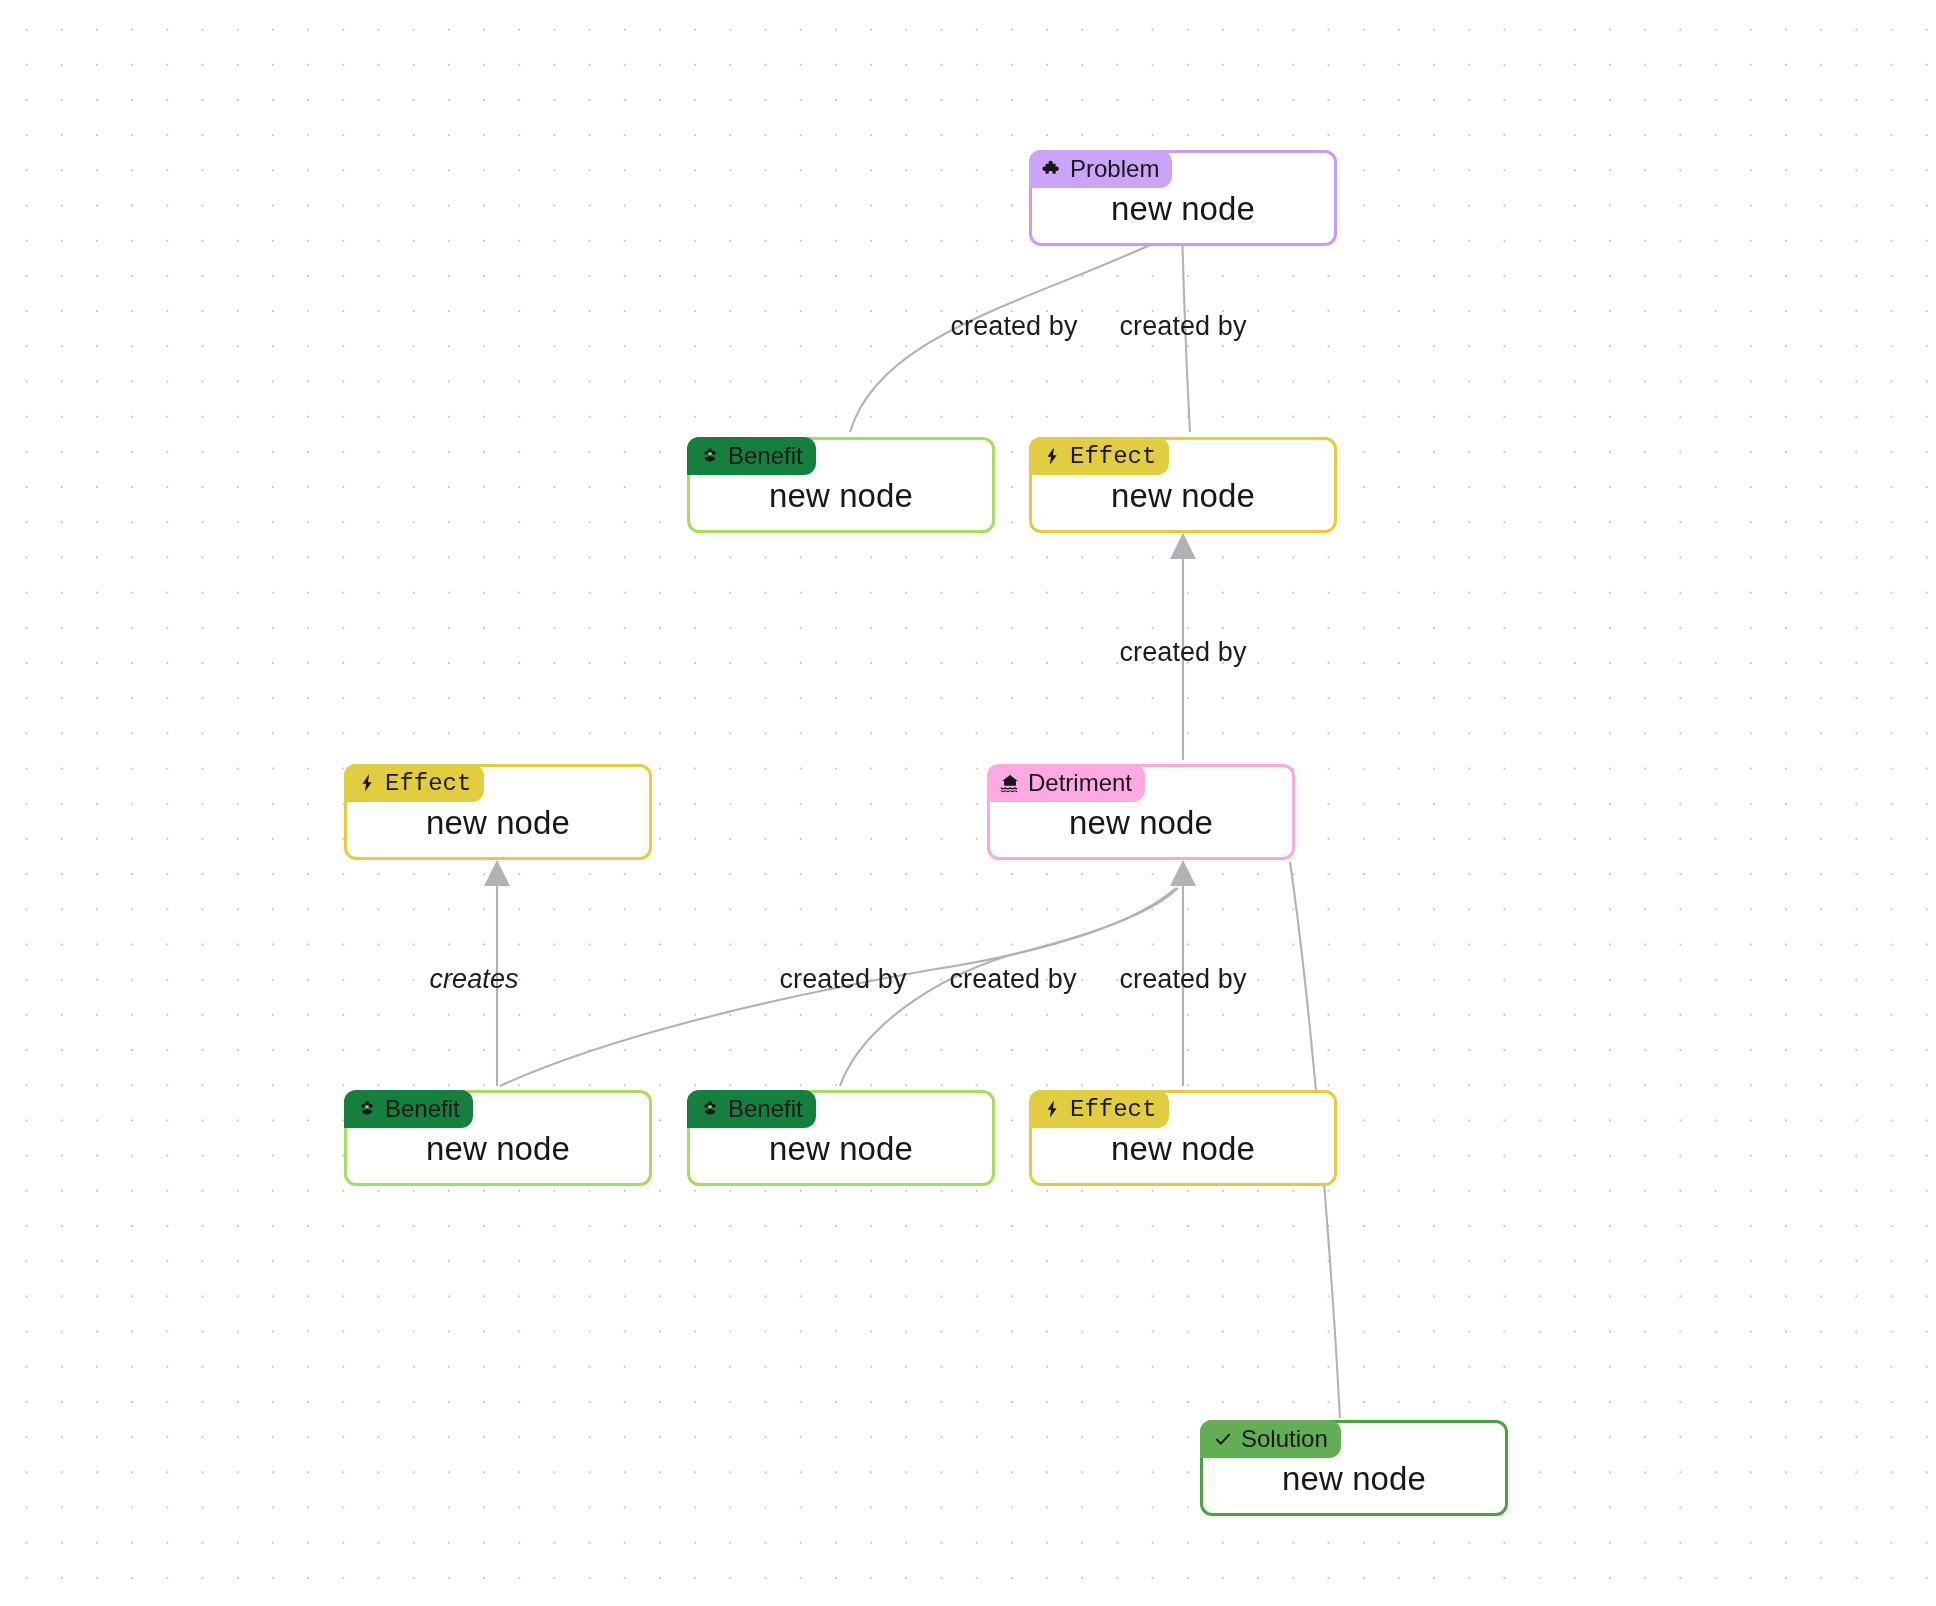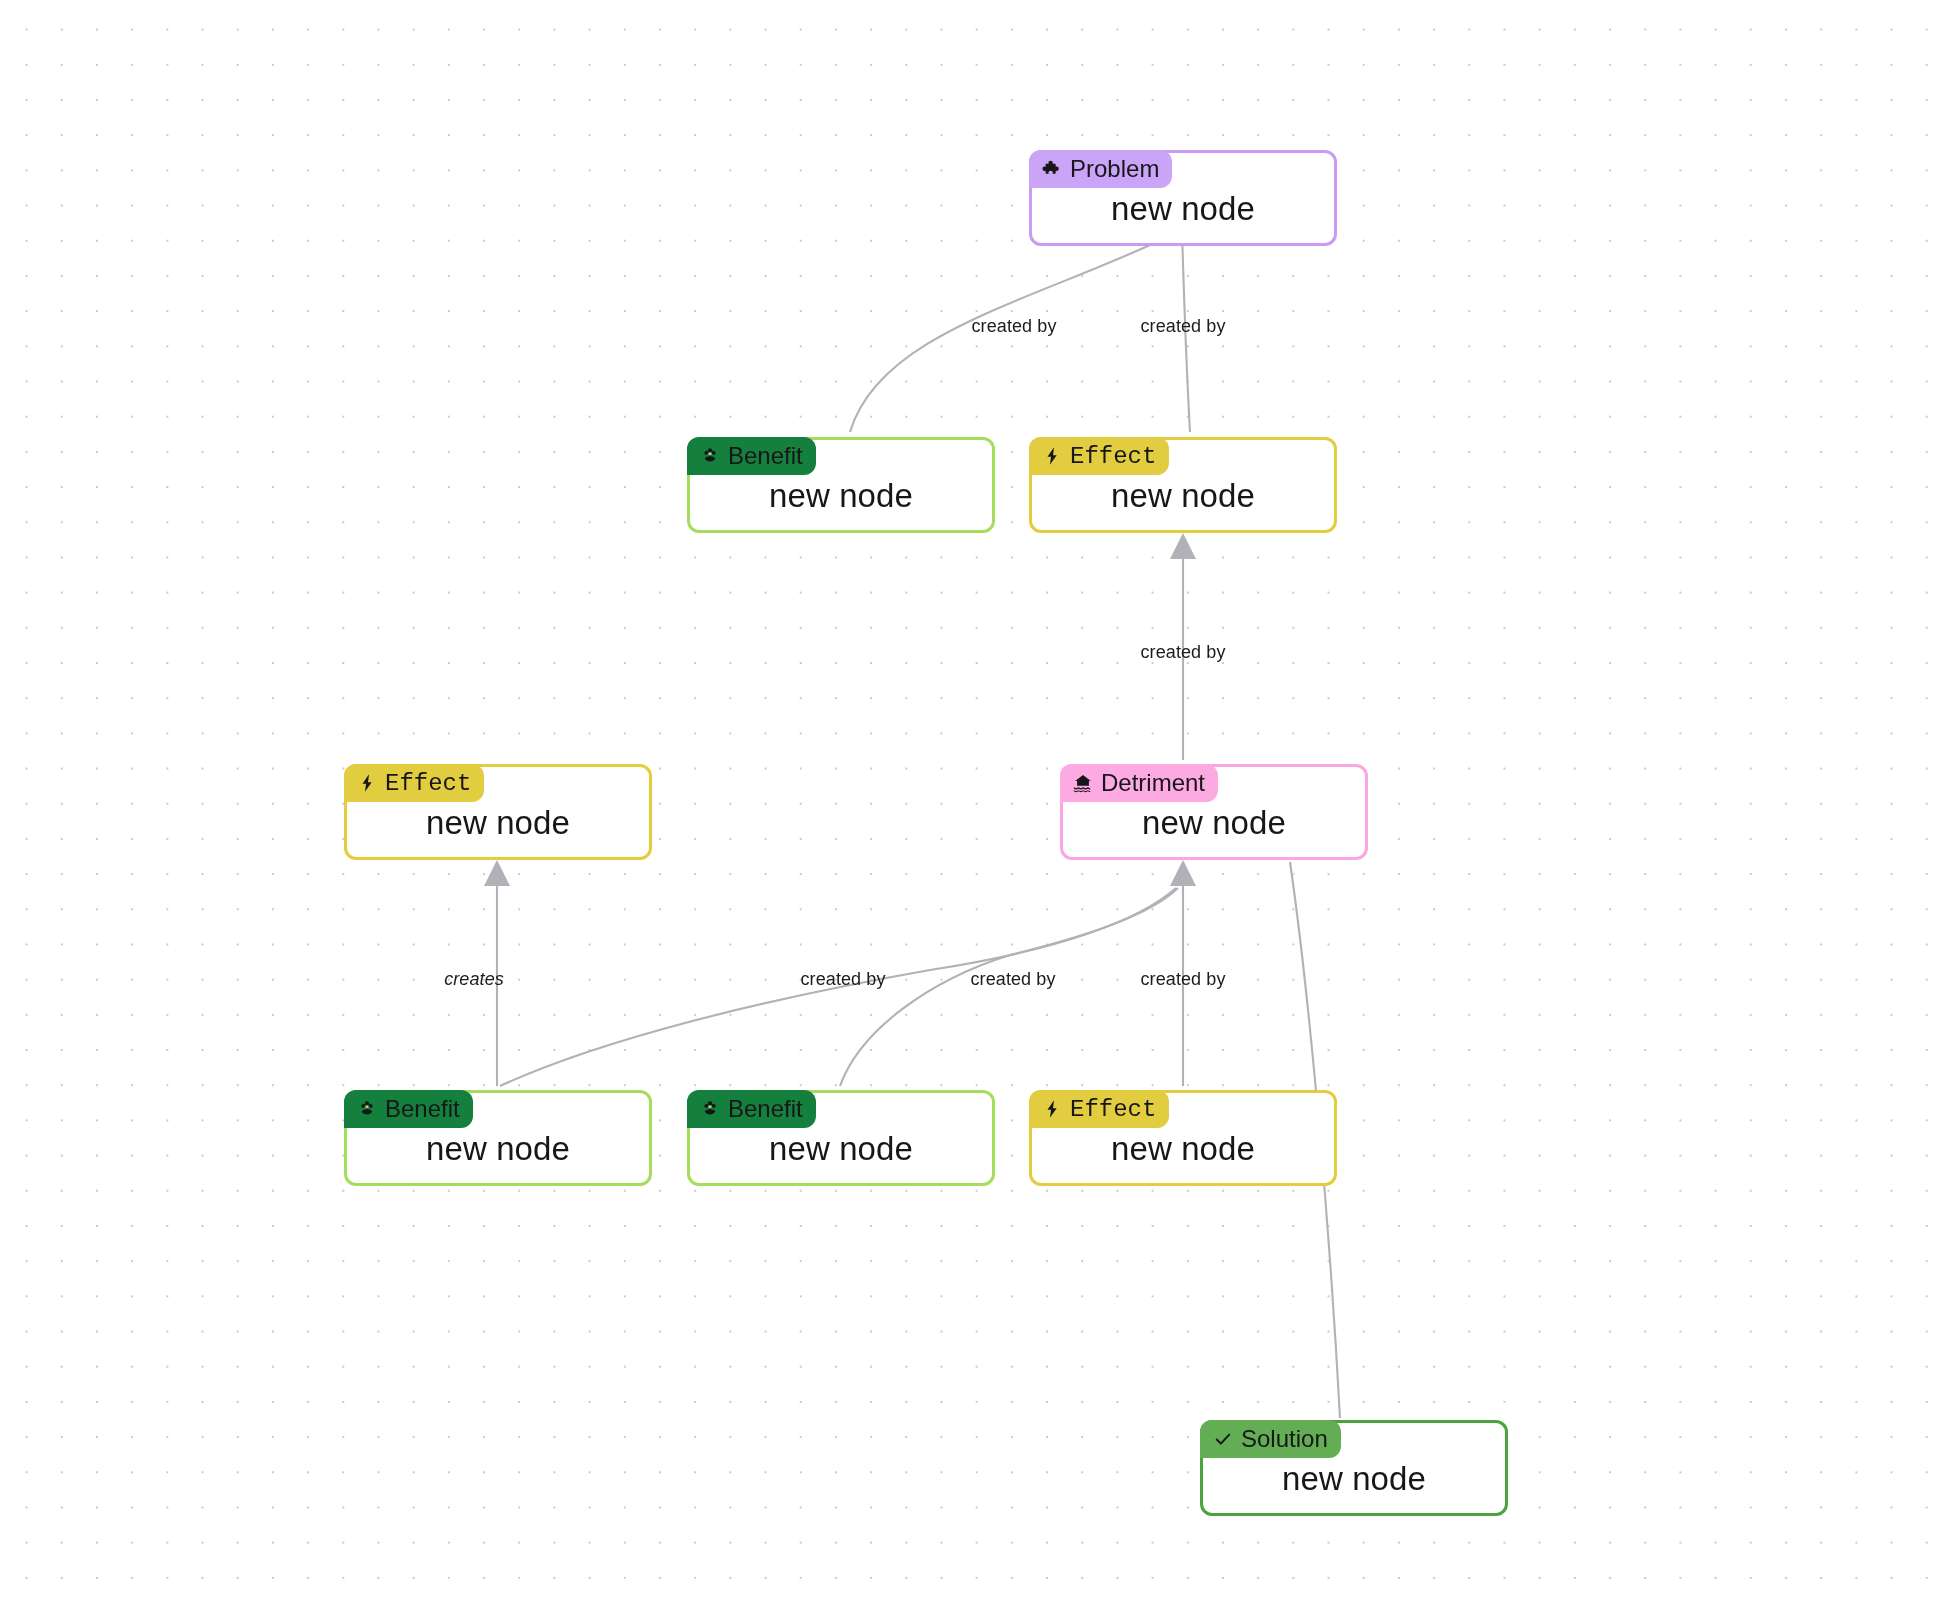--- a/index.html
+++ b/index.html
@@ -29,21 +29,21 @@
     fill: none;
     stroke: #b1b1b7;
     stroke-width: 2.1px;
   }
   .edge-head {
     fill: #b1b1b7;
   }
   .edge-label {
     position: absolute;
     transform: translate(-50%, -50%);
-    font-size: 18px;
+    font-size: 27px;
     color: #1c1c1e;
     white-space: nowrap;
     letter-spacing: 0.1px;
   }
   .node {
     position: absolute;
     box-sizing: border-box;
     width: 308px;
     height: 96px;
     border-radius: 12px;
@@ -179,21 +179,21 @@
       <span class="badge-icon">
         <svg viewBox="0 0 24 24" width="20" height="20">
             <path fill="#17171a" d="M14.4 1.6 6.6 13h4.3l-1.4 9.4L17.6 11h-4.4z"></path>
           </svg>
       </span>
       <span>Effect</span>
     </div>
     <div class="node-label">new node</div>
   </div>
 
-  <div class="node t-detriment" style="left:1060px; top:764px;">
+  <div class="node t-detriment" style="left:987px; top:764px;">
     <div class="node-badge">
       <span class="badge-icon">
         <svg viewBox="0 0 24 24" width="20" height="20">
             <g fill="#17171a">
               <path d="M12 2.4 2.6 9.6h2.3v5.6h14.2V9.6h2.3z"></path>
               <path d="M1 17.2c1.4 0 1.4 1.1 2.8 1.1s1.4-1.1 2.8-1.1 1.4 1.1 2.8 1.1 1.4-1.1 2.8-1.1 1.4 1.1 2.8 1.1 1.4-1.1 2.8-1.1 1.4 1.1 2.8 1.1v1.6c-1.4 0-1.4-1.1-2.8-1.1s-1.4 1.1-2.8 1.1-1.4-1.1-2.8-1.1-1.4 1.1-2.8 1.1-1.4-1.1-2.8-1.1-1.4 1.1-2.8 1.1S2.4 18.8 1 18.8z"></path>
               <path d="M1 20.6c1.4 0 1.4 1.1 2.8 1.1s1.4-1.1 2.8-1.1 1.4 1.1 2.8 1.1 1.4-1.1 2.8-1.1 1.4 1.1 2.8 1.1 1.4-1.1 2.8-1.1 1.4 1.1 2.8 1.1v1.3c-1.4 0-1.4-1.1-2.8-1.1s-1.4 1.1-2.8 1.1-1.4-1.1-2.8-1.1-1.4 1.1-2.8 1.1-1.4-1.1-2.8-1.1-1.4 1.1-2.8 1.1S2.4 22.2 1 22.2z"></path>
             </g>
           </svg>
       </span>

